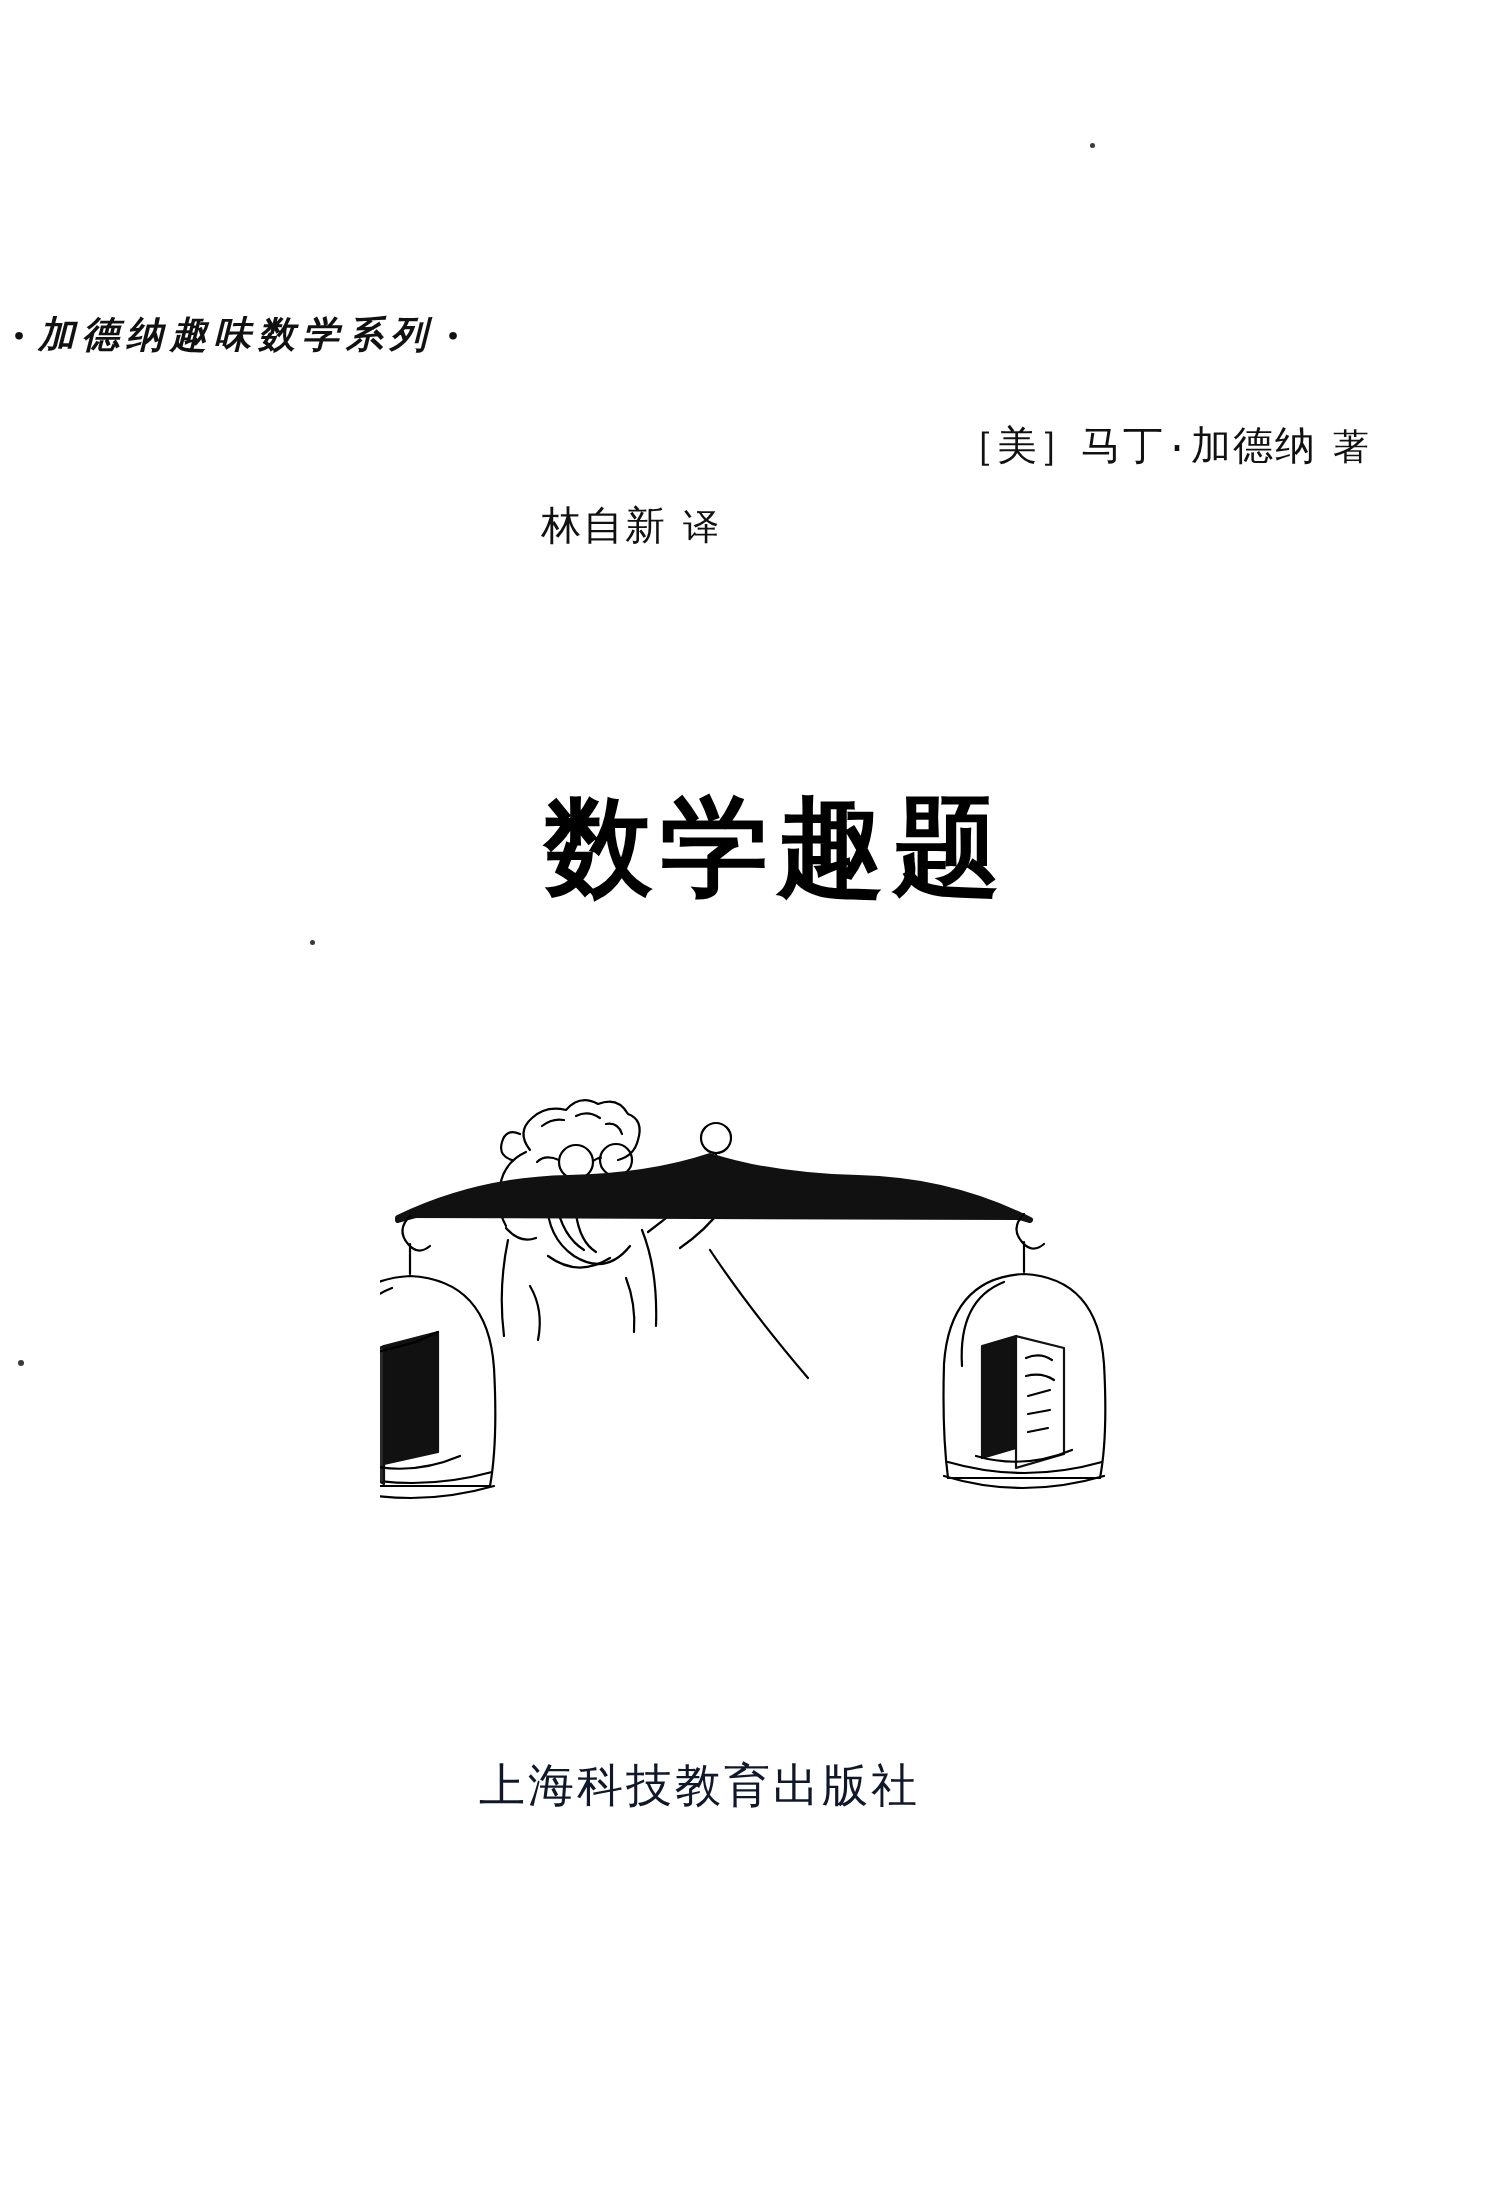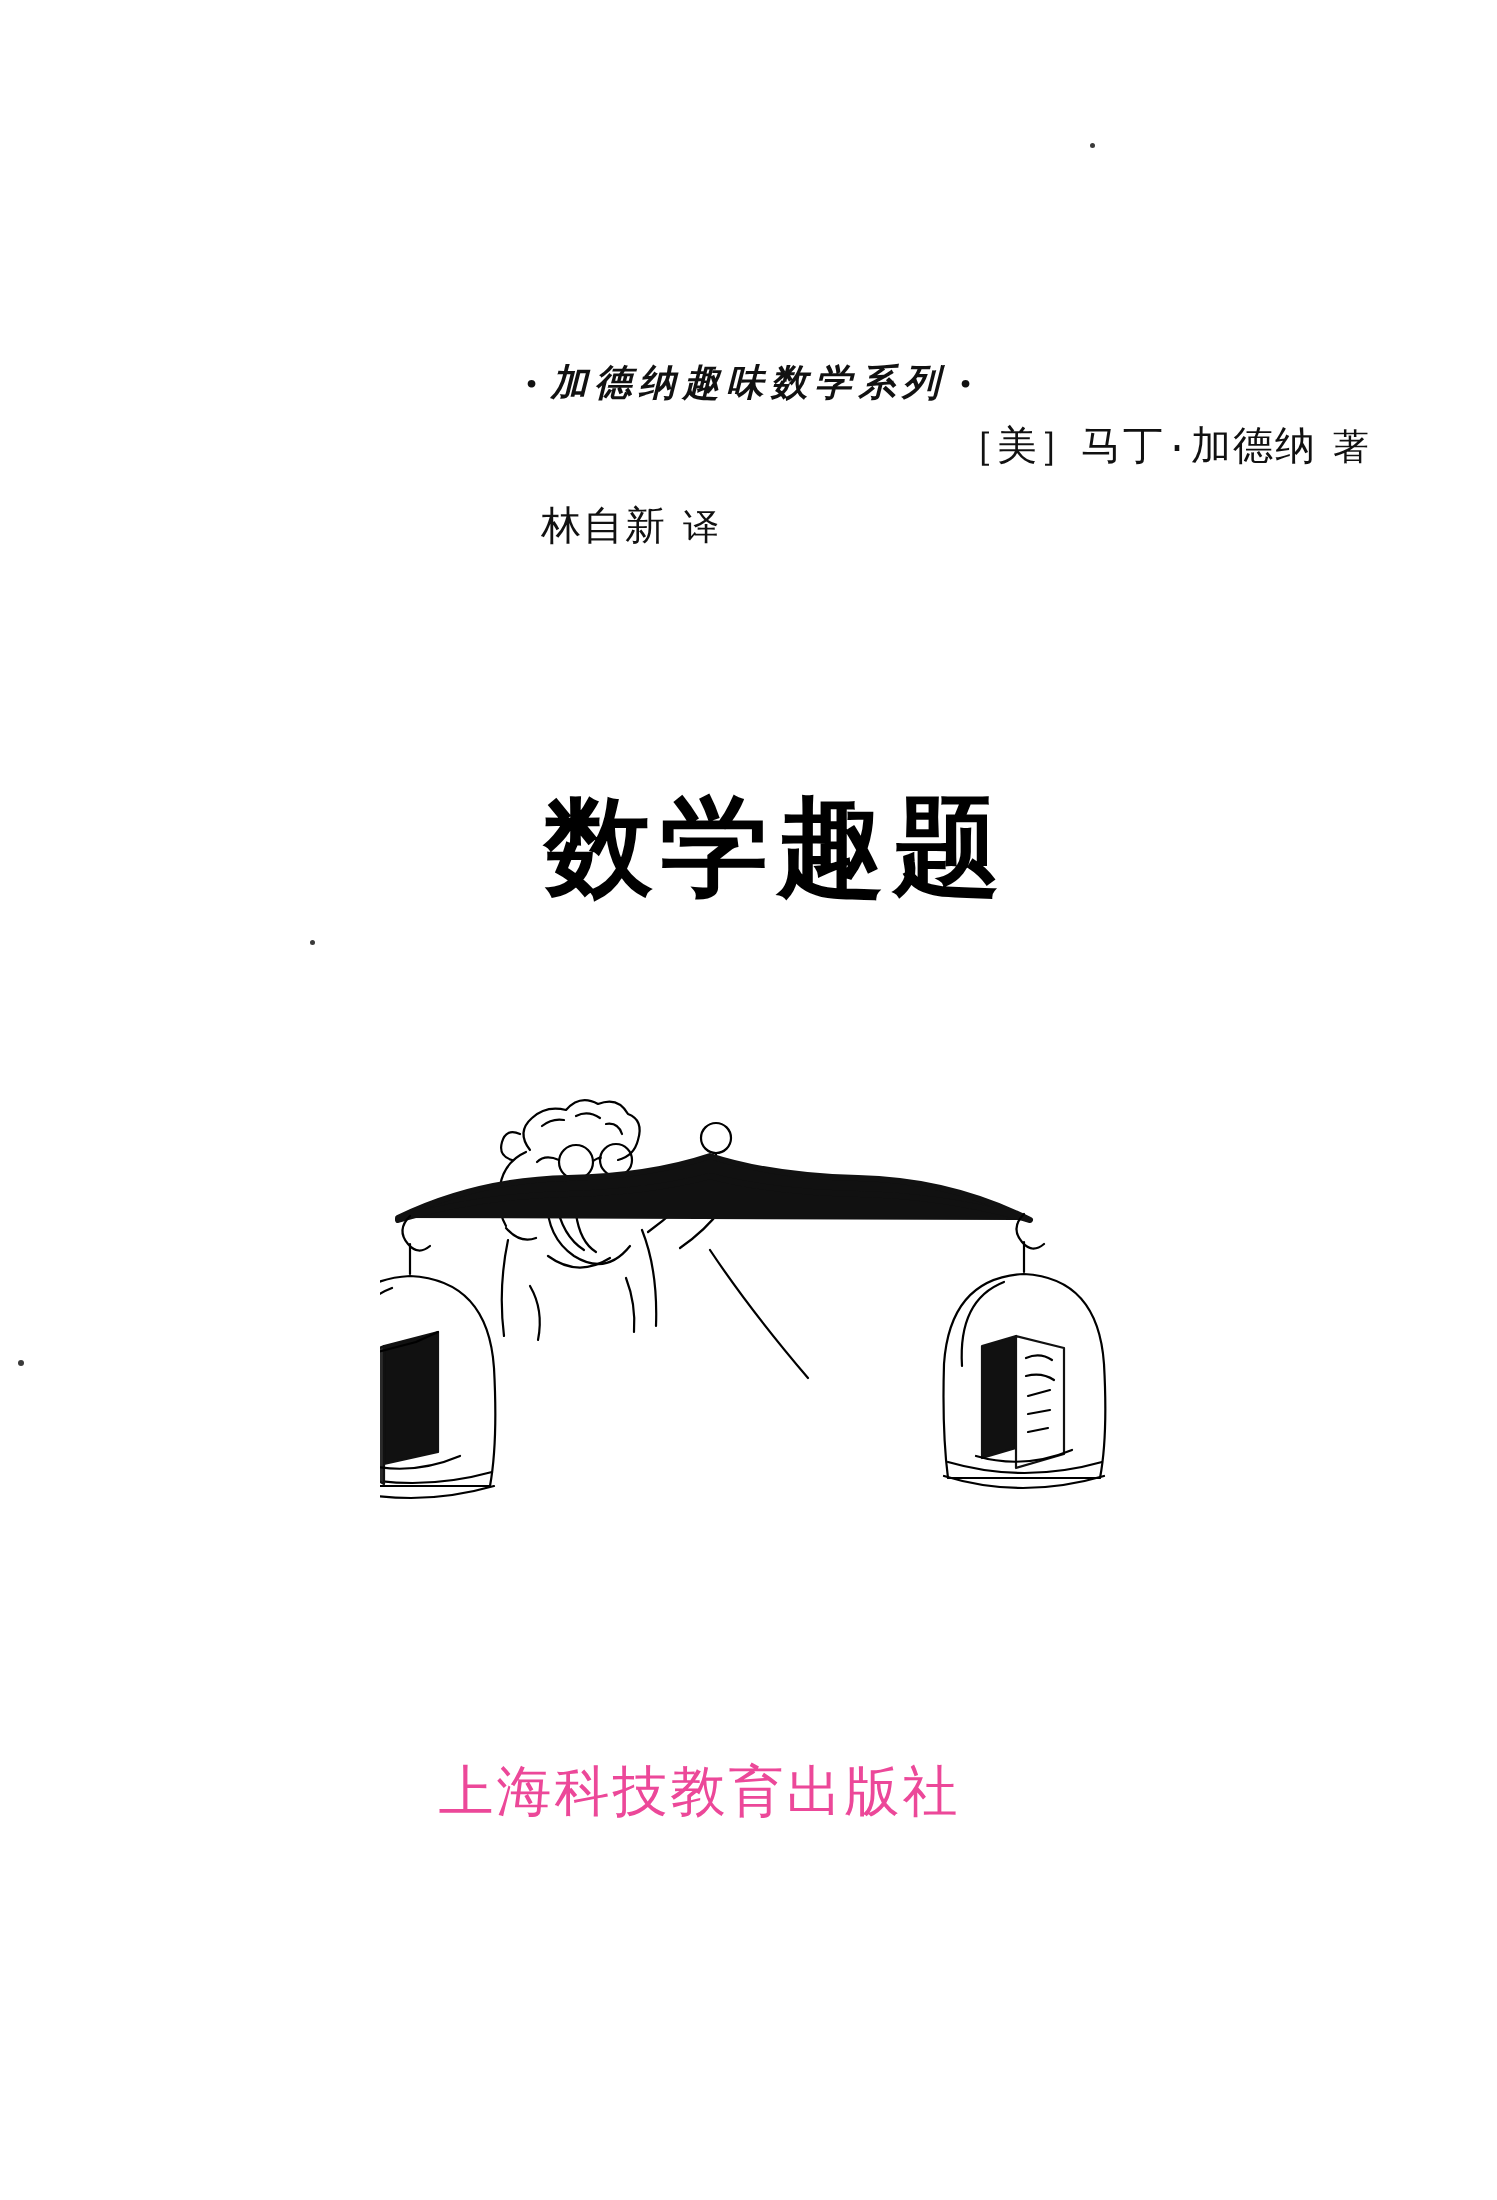--- a/index.html
+++ b/index.html
@@ -23,28 +23,27 @@
     height: 2200px;
     background: #ffffff;
   }
 
   
   .series-line {
     position: absolute;
     left: 0;
     top: 310px;
     width: 1497px;
-    text-align: center;
+    text-align: left;
     font-family: "DejaVu Sans", sans-serif;
     font-style: italic;
     font-weight: bold;
     font-size: 37px;
     letter-spacing: 7px;
     color: #111;
-    margin-top: 48px;
   }
   .series-line .dot {
     font-style: normal;
     font-size: 22px;
     vertical-align: middle;
     letter-spacing: 0;
     padding: 0 12px;
   }
 
   
@@ -114,23 +113,23 @@
   .illustration svg { display: block; }
 
   
   .publisher {
     position: absolute;
     left: 0;
     top: 1755px;
     width: 1399px;
     text-align: center;
     font-family: "DejaVu Sans", sans-serif;
-    font-size: 55px;
+    font-size: 46px;
     letter-spacing: 3px;
-    color: #ec4899;
+    color: #0f172a;
   }
 
   
   .speck {
     position: absolute;
     background: #3a3a3a;
     border-radius: 50%;
   }
 </style>
 </head>

